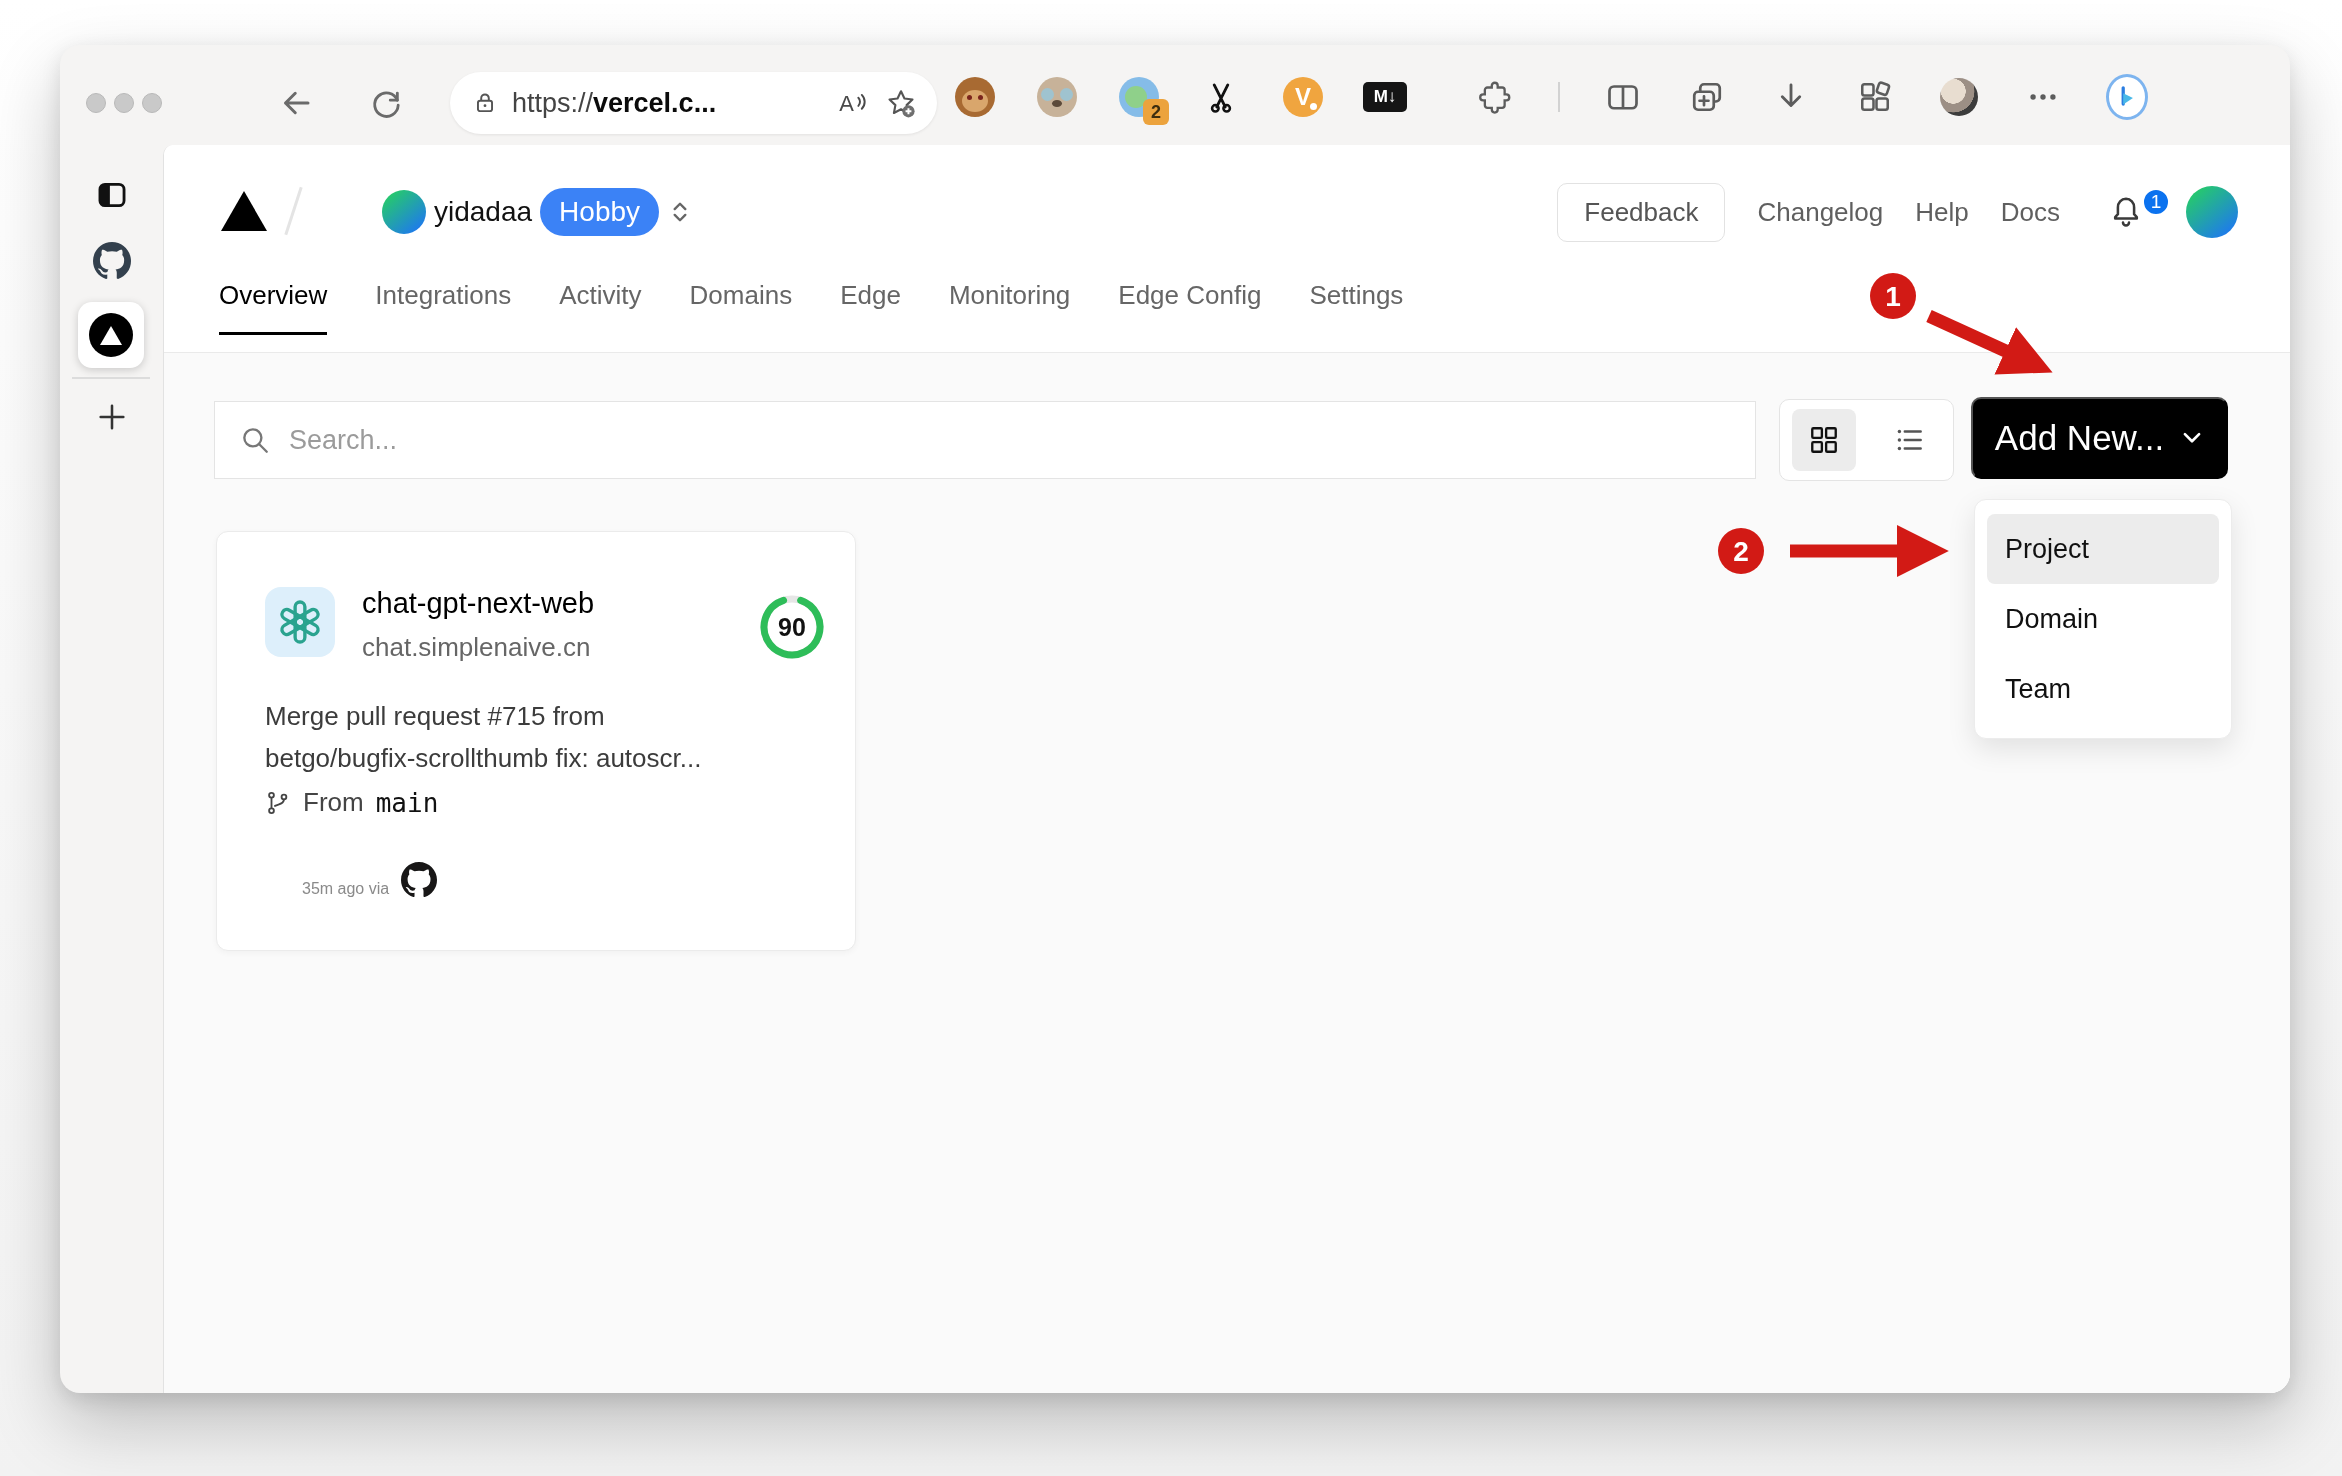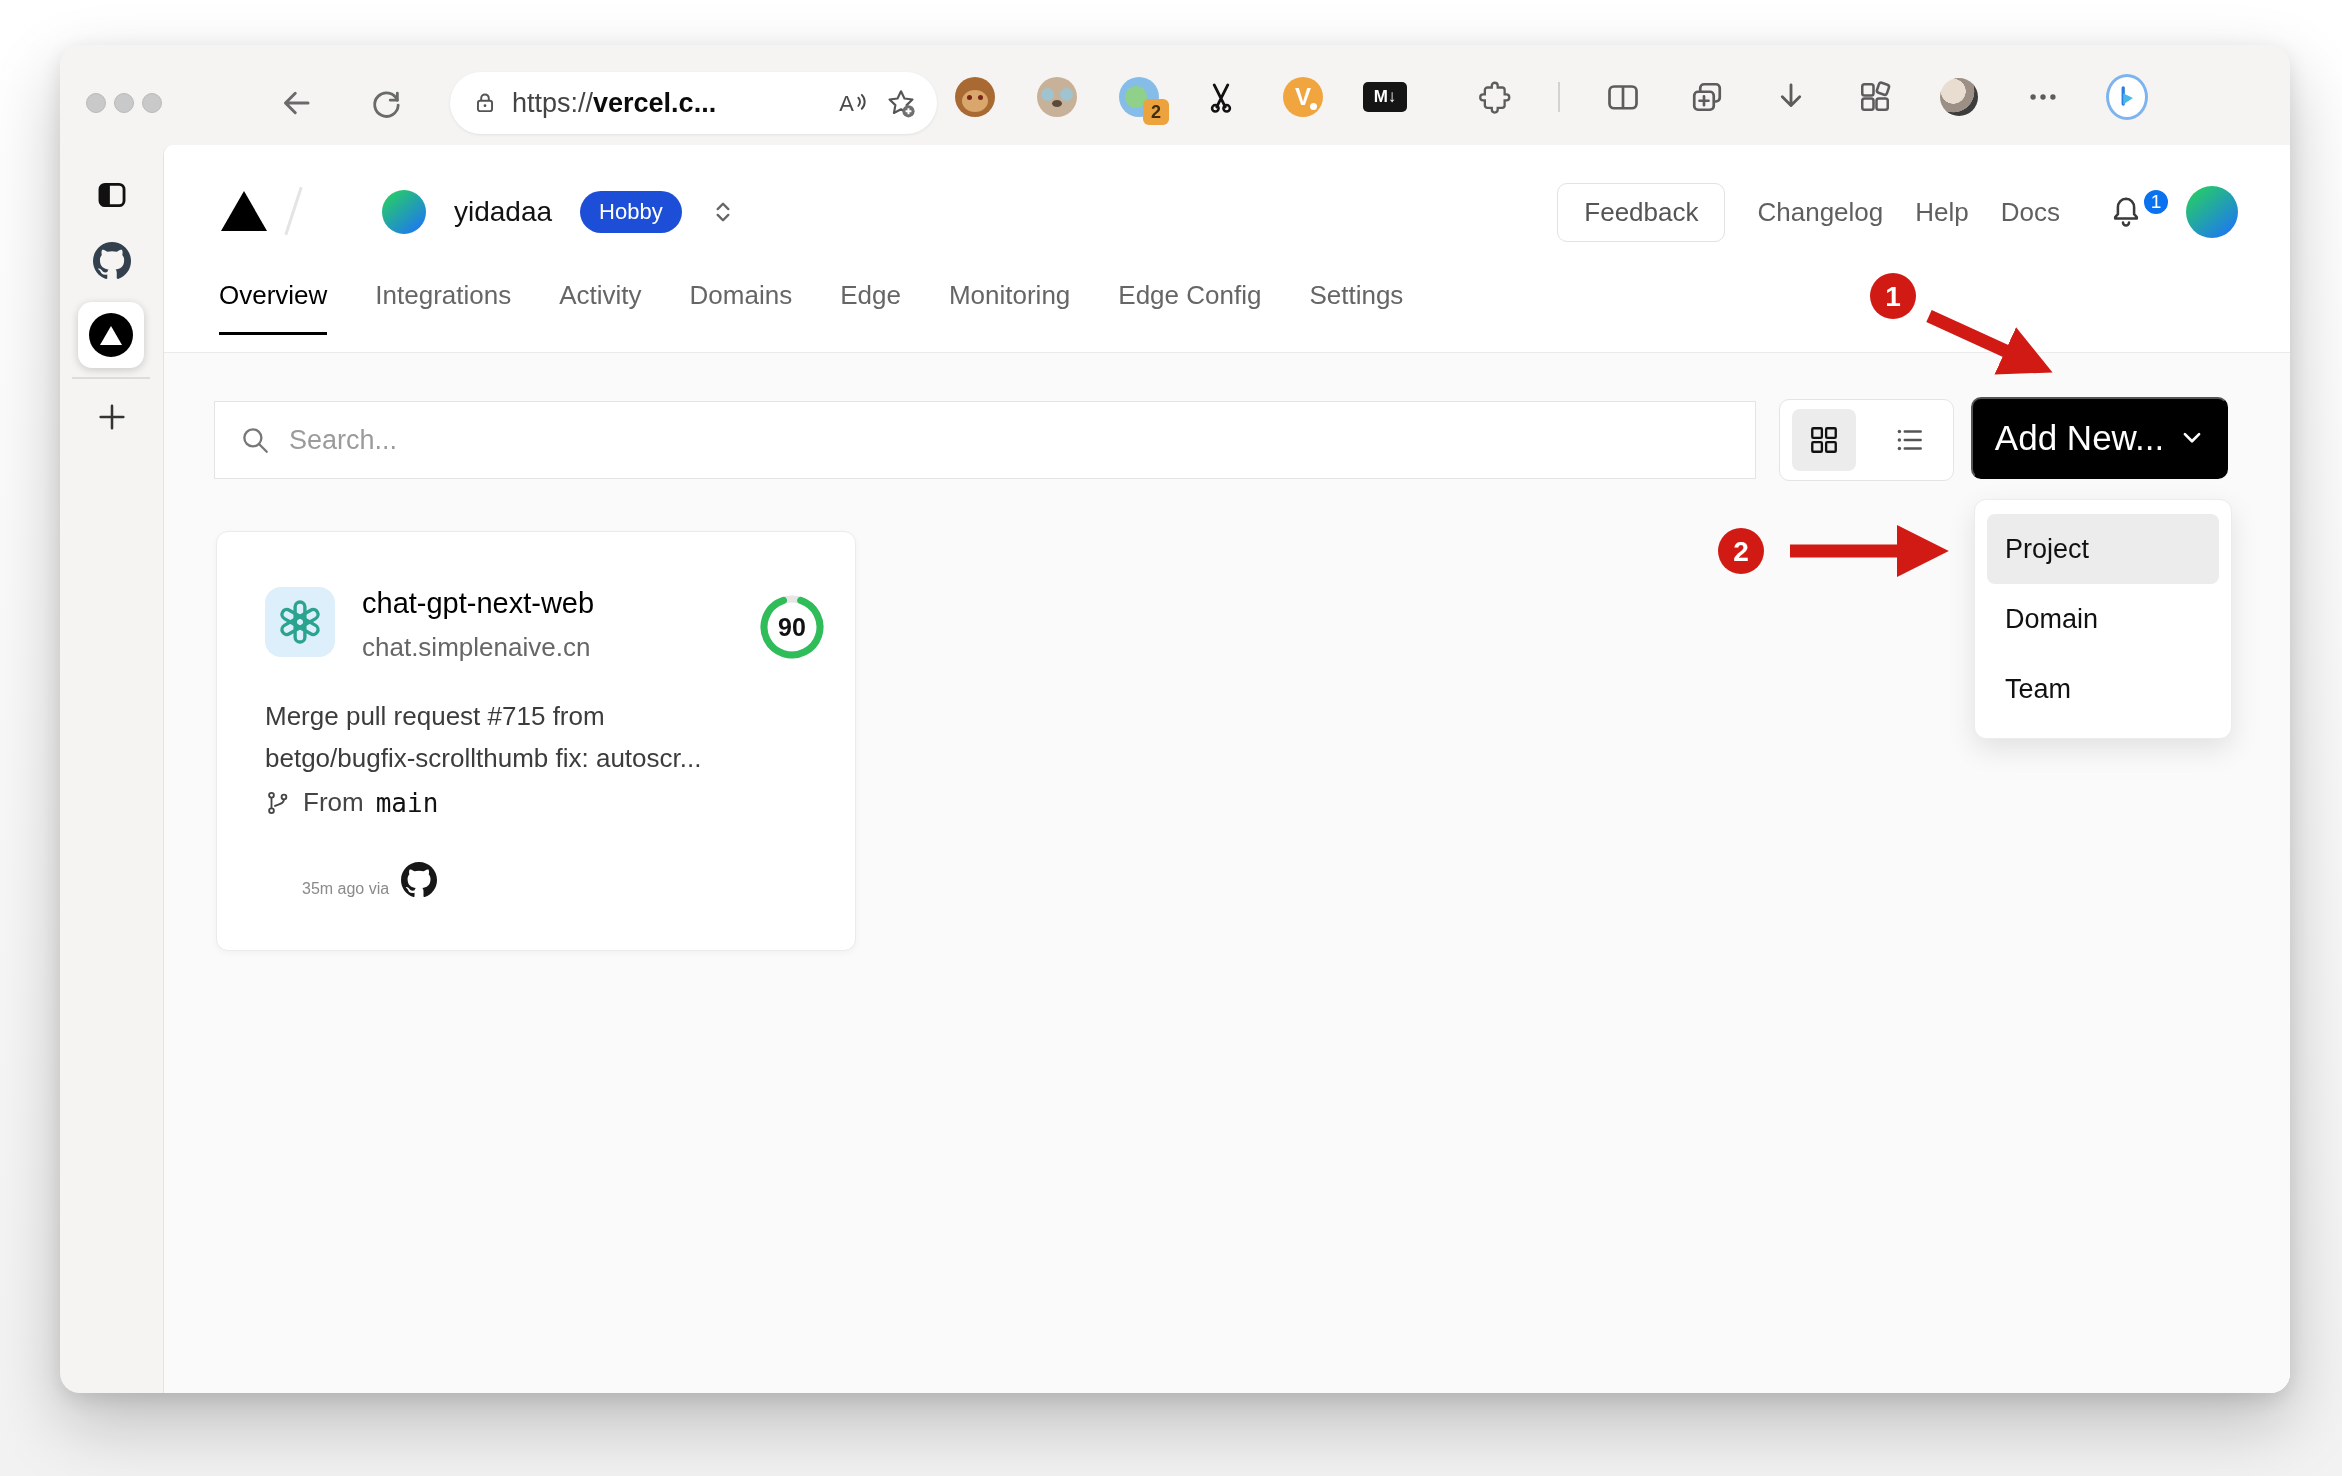--- a/index.html
+++ b/index.html
@@ -60,24 +60,24 @@
   .sidediv { position:absolute; left:12px; top:232px; width:78px; height:2px; background:#dcdcdc; }
 
   
   .content { position:absolute; left:103px; top:100px; right:0; bottom:0; background:#fff;
              border-left:1px solid #e2e2e2; border-top-left-radius:10px; overflow:hidden; }
 
   
   .vc-header { position:absolute; left:0; top:0; width:100%; height:135px; background:#fff; }
   .tri { width:0; height:0; border-left:23px solid transparent; border-right:23px solid transparent; border-bottom:40px solid #000; }
   .slash { width:3px; height:50px; background:#e4e4e4; transform:rotate(18deg); }
-  .teamsel { position:absolute; left:218px; top:38px; display:flex; align-items:center; gap:28px; height:58px; }
+  .teamsel { position:absolute; left:218px; top:38px; display:flex; align-items:center; gap:8px; height:58px; }
   .gravatar { border-radius:50%; background:linear-gradient(140deg,#27d15f 5%,#1e78f0 90%); }
   .teamname { font-size:28px; font-weight:500; color:#111; }
-  .plan { background:#1d4ed8; color:#fff; font-size:22px; border-radius:999px; padding:8px 19px; }
+  .plan { background:#3b82f6; color:#fff; font-size:28px; border-radius:999px; padding:8px 19px; }
   .hdr-right { position:absolute; right:52px; top:36px; display:flex; align-items:center; gap:32px; height:62px; }
   .feedback { border:1px solid #e2e2e2; background:#fff; border-radius:10px; padding:13px 26px; font-size:26px; color:#555; }
   .hlink { font-size:26px; color:#5f5f5f; }
   .bellwrap { position:relative; margin-left:16px; width:46px; height:40px; }
   .bellbadge { position:absolute; right:-16px; top:-4px; width:28px; height:28px; border-radius:50%; background:#0b72ef;
                color:#fff; font-size:19px; display:flex; align-items:center; justify-content:center; border:2px solid #fff; }
 
   
   .vtabs { position:absolute; left:55px; top:135px; height:72px; display:flex; gap:48px; align-items:flex-start; }
   .vtab { font-size:26px; color:#666; padding-bottom:21px; cursor:default; }

